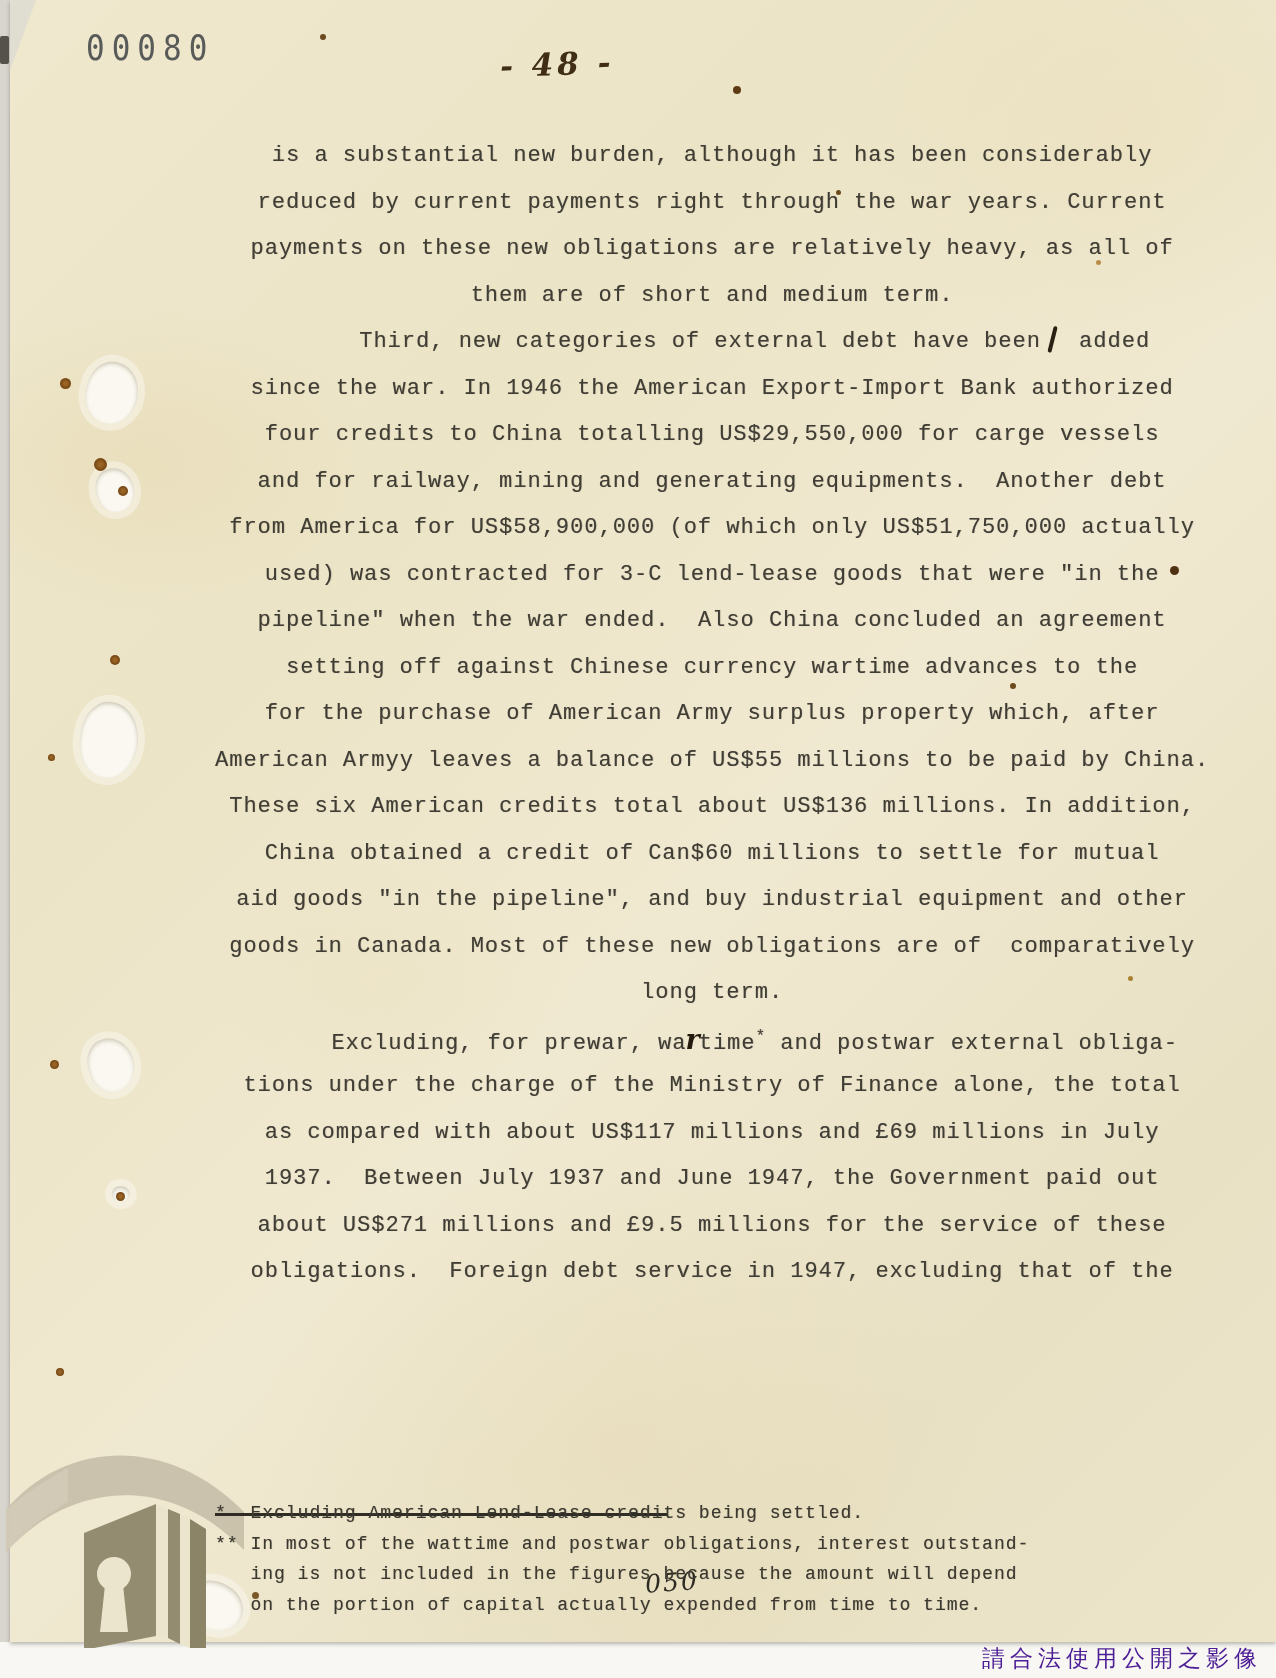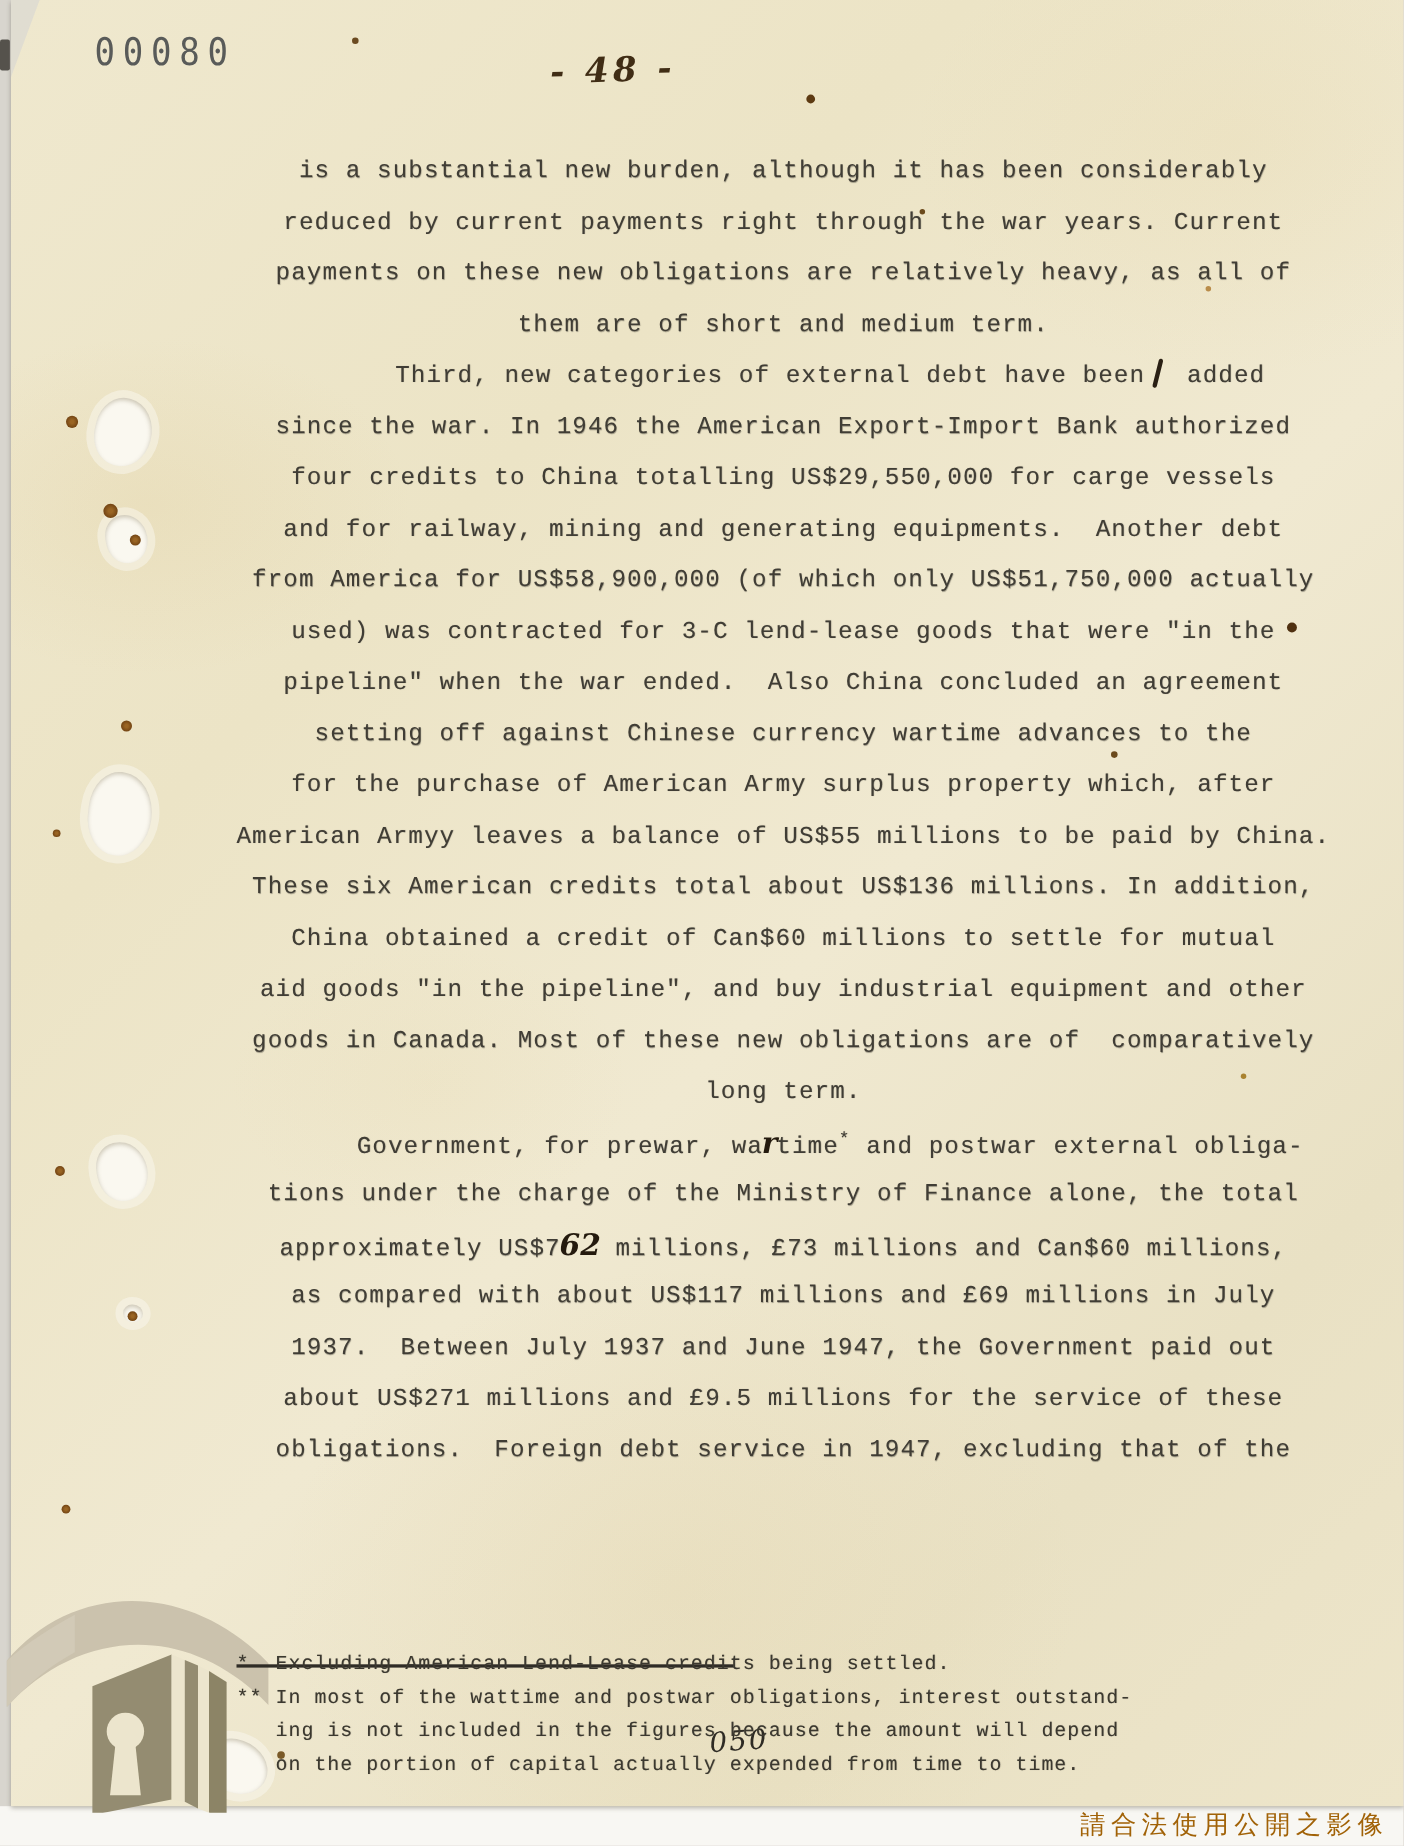--- a/index.html
+++ b/index.html
@@ -69,21 +69,21 @@
   .hw-bottom {
     position:absolute; left:645px; top:1568px;
     font-family:"DejaVu Serif", serif; font-style:italic;
     font-size:25px; color:#2e2b24; letter-spacing:2px; transform:rotate(-4deg);
   }
 
   
   .cjk-note {
     position:absolute; right:14px; bottom:4px;
     font-family:Liberation Serif, serif; font-size:23px; letter-spacing:5px;
-    color:#a16207;
+    color:#4c1d95;
   }
 
   
   .hole { position:absolute; background:#faf8f0; border-radius:46% 54% 50% 50%;
     box-shadow:0 0 0 7px rgba(250,248,240,0.5), inset 0 2px 4px rgba(150,140,110,0.45); }
   .h1 { left:86px;  top:362px;  width:52px; height:62px; transform:rotate(15deg); }
   .h2 { left:96px;  top:468px;  width:38px; height:44px; transform:rotate(-10deg); }
   .h3 { left:80px;  top:702px;  width:58px; height:76px; transform:rotate(8deg); }
   .h4 { left:88px;  top:1038px; width:46px; height:54px; transform:rotate(-12deg); }
   .h5 { left:186px; top:1582px; width:58px; height:48px; transform:rotate(20deg); }
@@ -175,23 +175,22 @@
     <div class="tline"><span>used) was contracted for 3-C lend-lease goods that were "in the</span></div>
     <div class="tline"><span>pipeline" when the war ended.  Also China concluded an agreement</span></div>
     <div class="tline"><span>setting off against Chinese currency wartime advances to the</span></div>
     <div class="tline"><span>for the purchase of American Army surplus property which, after</span></div>
     <div class="tline"><span>American Armyy leaves a balance of US$55 millions to be paid by China.</span></div>
     <div class="tline"><span>These six American credits total about US$136 millions. In addition,</span></div>
     <div class="tline"><span>China obtained a credit of Can$60 millions to settle for mutual</span></div>
     <div class="tline"><span>aid goods "in the pipeline", and buy industrial equipment and other</span></div>
     <div class="tline"><span>goods in Canada. Most of these new obligations are of  comparatively</span></div>
     <div class="tline"><span>long term.</span></div>
-    <div class="tline"><span>      Government, for prewar, wa</span><span class="seg-hw">r</span><span>time</span><span class="seg-sup">*</span><span> and postwar external obliga-</span></div>
+    <div class="tline"><span>      Excluding, for prewar, wa</span><span class="seg-hw">r</span><span>time</span><span class="seg-sup">*</span><span> and postwar external obliga-</span></div>
     <div class="tline"><span>tions under the charge of the Ministry of Finance alone, the total</span></div>
-    <div class="tline"><span>approximately US$7</span><span class="seg-hw">62</span><span> millions, £73 millions and Can$60 millions,</span></div>
     <div class="tline"><span>as compared with about US$117 millions and £69 millions in July</span></div>
     <div class="tline"><span>1937.  Between July 1937 and June 1947, the Government paid out</span></div>
     <div class="tline"><span>about US$271 millions and £9.5 millions for the service of these</span></div>
     <div class="tline"><span>obligations.  Foreign debt service in 1947, excluding that of the</span></div>
   </div>
 
 <div class="fn-rule"></div>
 <div class="footnotes">
     <div class="fline">*  Excluding American Lend-Lease credits being settled.</div>
     <div class="fline">** In most of the wattime and postwar obligations, interest outstand-</div>

